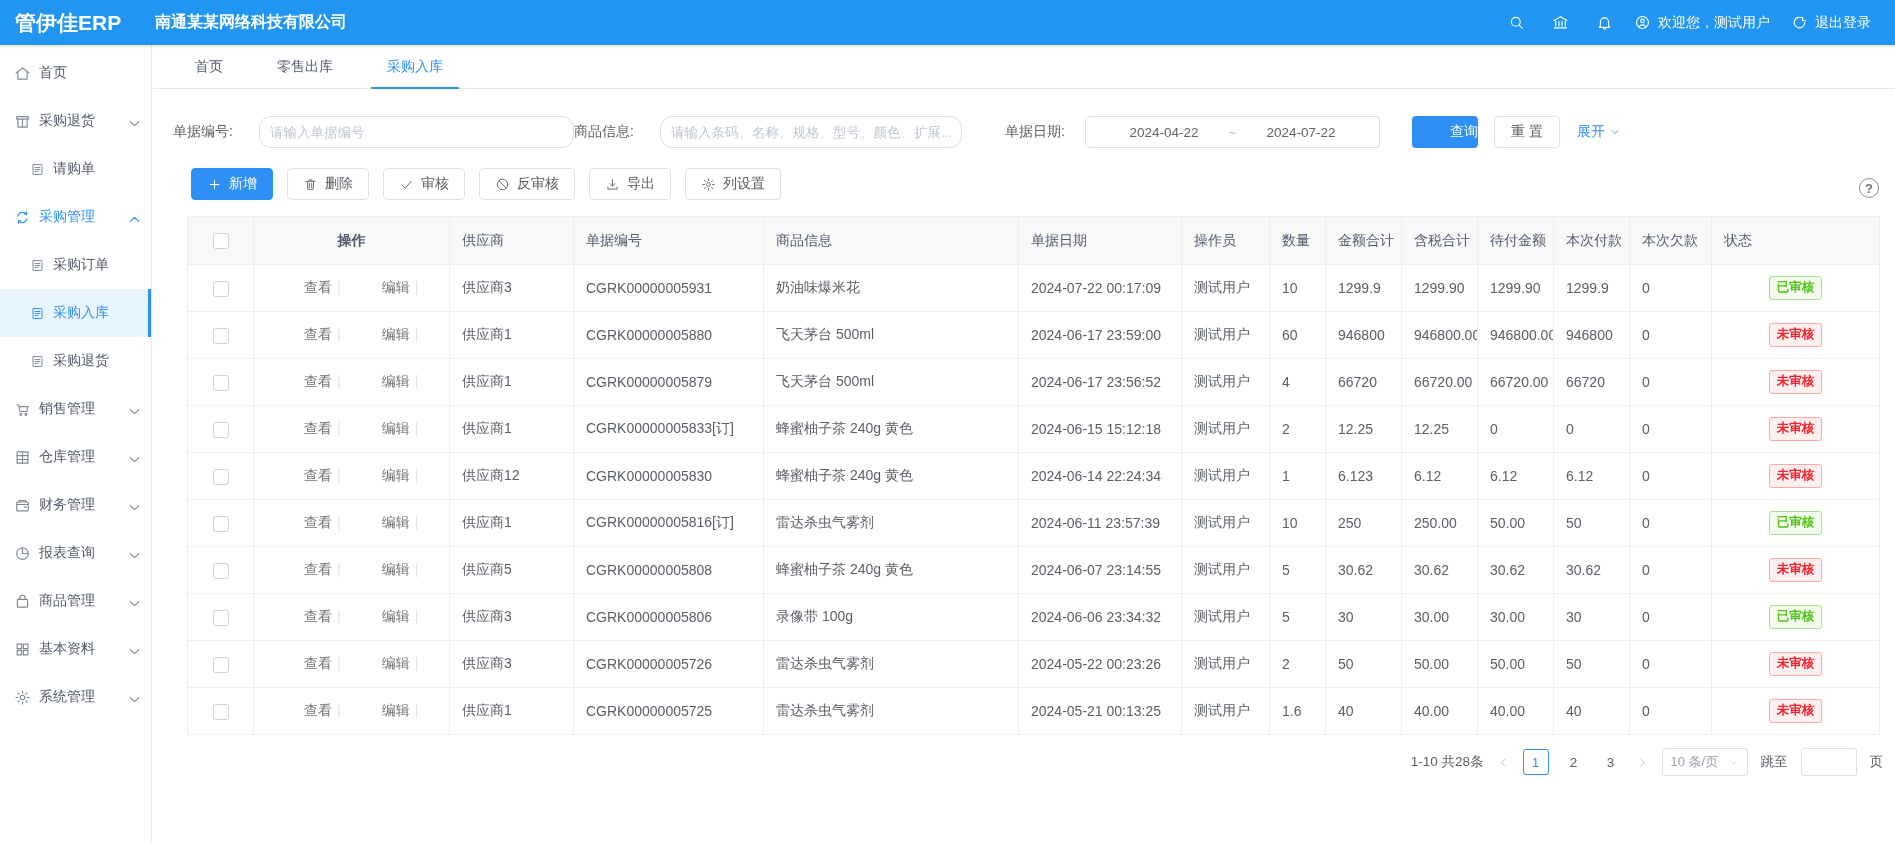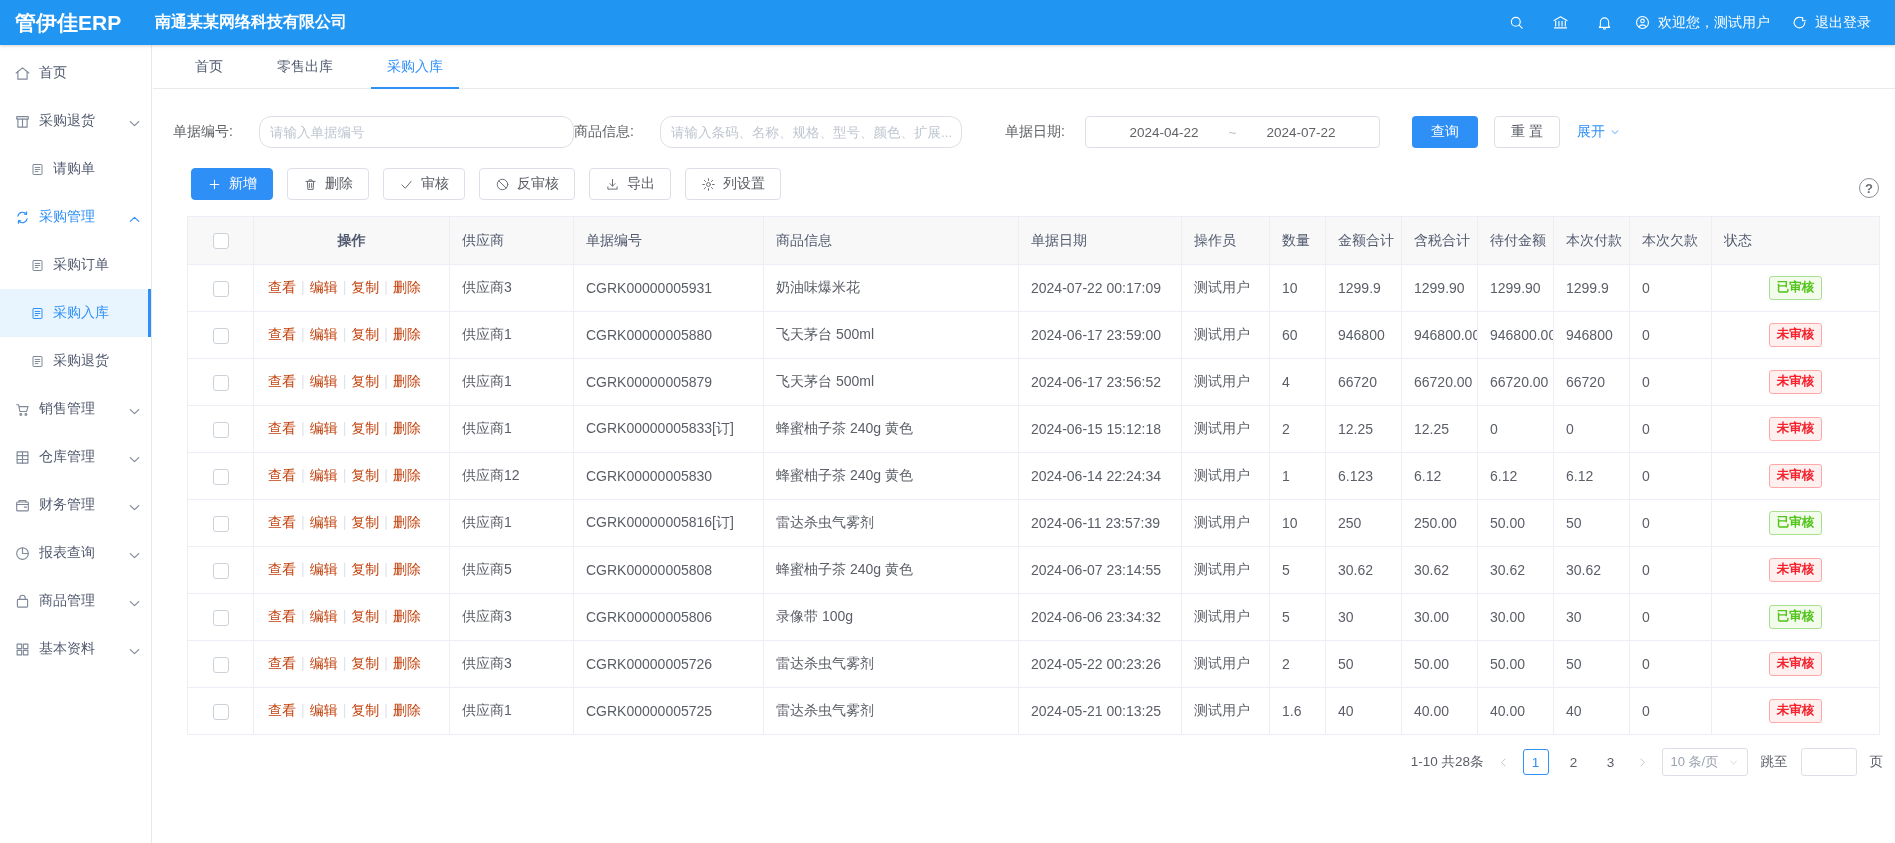--- a/index.html
+++ b/index.html
@@ -53,21 +53,21 @@
          font-size:13.5px; color:#606266; font-family:inherit; outline:none; }
   .inp::placeholder { color:#bfc6d0; }
   .inp-bill { width:315px; }
   .lab-prod { }
   .inp-prod { width:302px; }
   .lab-date { margin-left:43px; width:80px; }
   .datebox { width:295px; height:32px; border:1px solid #dcdfe6; border-radius:4px;
              display:flex; align-items:center; justify-content:center; gap:30px;
              font-size:13.5px; color:#606266; cursor:pointer; }
   .btn { height:32px; width:66px; border-radius:4px; font-size:14px; font-family:inherit; cursor:pointer; }
-  .btn-primary { background:#2e8ff7; color:#fff; border:none; margin-left:32px; }
+  .btn-primary { background:#2e8ff7; color:#fff; border:none; margin-left:32px;text-align:right; }
   .btn-plain { background:#fff; color:#5a5e66; border:1px solid #dcdfe6; margin-left:16px; }
   .expand { color:#2e8ff7; display:flex; align-items:center; gap:4px; margin-left:17px;
             font-size:14px; cursor:pointer; }
   .expand .icn { width:12px; height:12px; }
 
   .toolbar { display:flex; gap:14px; margin-top:20px; padding-left:26px;margin-left:12px; }
   .tb-btn { height:32px; display:inline-flex; align-items:center; gap:7px; padding:0 15px;
             border:1px solid #dcdfe6; border-radius:4px; background:#fff; color:#595c63;
             font-size:14px; font-family:inherit; cursor:pointer; }
   .tb-btn .icn { width:15px; height:15px; color:#6a6f76; }
@@ -78,21 +78,21 @@
           border:1.5px solid #899099; border-radius:50%; color:#6a7076; display:flex;
           align-items:center; justify-content:center; font-size:13px; font-weight:700; cursor:pointer; }
 
   
   .grid-table { margin:16px 0 0 34px; border-collapse:collapse; table-layout:fixed;
                 width:1692px; font-size:14px; background:#fff; }
   .grid-table th, .grid-table td { border:1px solid #ebeef5; height:47px; padding:0 4px 0 12px;
                 text-align:left; font-weight:400; color:#5a5e66; overflow:hidden; white-space:nowrap; }
   .grid-table thead th { background:#f8f8f9; color:#515a6e; height:48px; }
   .grid-table th.center, .grid-table td.center { text-align:center; padding:0;font-weight:bold; }
-  .lnk { color:#c2410c; cursor:pointer; }
+  .lnk { color:#737373; cursor:pointer;margin-left:36px; }
   .sep { color:#dfe3ea; margin:0 5px; }
   .cb { width:16px; height:16px; border:1px solid #ccd2da; border-radius:3px;
         display:inline-block; background:#fff; vertical-align:middle; cursor:pointer; }
   .badge { display:inline-block; padding:3px 7px; font-size:12.5px; border-radius:3px; line-height:1.25; }
   .badge.approved { color:#52c41a; background:#f3fcec; border:1px solid #a8e08f; }
   .badge.pending  { color:#f5222d; background:#fff0f0; border:1px solid #ffa8a8; }
 
   
   .pager { display:flex; align-items:center; justify-content:flex-end; gap:13px;
            margin-top:13px; padding-right:12px; font-size:13.5px; color:#5a5e66; }
@@ -283,20 +283,32 @@
       </span>
    </div>
     <div class="side-item lv1">
      <svg class="icn " viewBox="0 0 24 24" fill="none" stroke="currentColor" stroke-width="1.6" stroke-linecap="round" stroke-linejoin="round">
         <rect x="4.4" y="4.4" width="6.4" height="6.4"></rect>
         <rect x="13.2" y="4.4" width="6.4" height="6.4"></rect>
         <rect x="4.4" y="13.2" width="6.4" height="6.4"></rect>
         <rect x="13.2" y="13.2" width="6.4" height="6.4"></rect>
       </svg>
      <span>基本资料</span>
+     <span class="chev">
+        <svg class="icn " viewBox="0 0 24 24" fill="none" stroke="currentColor" stroke-width="1.6" stroke-linecap="round" stroke-linejoin="round">
+          <path d="M6 9.3l6 5.8 6-5.8"></path>
+        </svg>
+      </span>
+   </div>
+    <div class="side-item lv1">
+     <svg class="icn " viewBox="0 0 24 24" fill="none" stroke="currentColor" stroke-width="1.6" stroke-linecap="round" stroke-linejoin="round">
+        <circle cx="12" cy="12" r="3.1"></circle>
+        <path d="M12 2.8v2.7M12 18.5v2.7M2.8 12h2.7M18.5 12h2.7M5.4 5.4l1.9 1.9M16.7 16.7l1.9 1.9M18.6 5.4l-1.9 1.9M7.3 16.7l-1.9 1.9"></path>
+      </svg>
+     <span>系统管理</span>
      <span class="chev">
         <svg class="icn " viewBox="0 0 24 24" fill="none" stroke="currentColor" stroke-width="1.6" stroke-linecap="round" stroke-linejoin="round">
           <path d="M6 9.3l6 5.8 6-5.8"></path>
         </svg>
       </span>
    </div>
   </div>
 
 <div class="tabbar" id="tabbar">
     <div class="tab">

